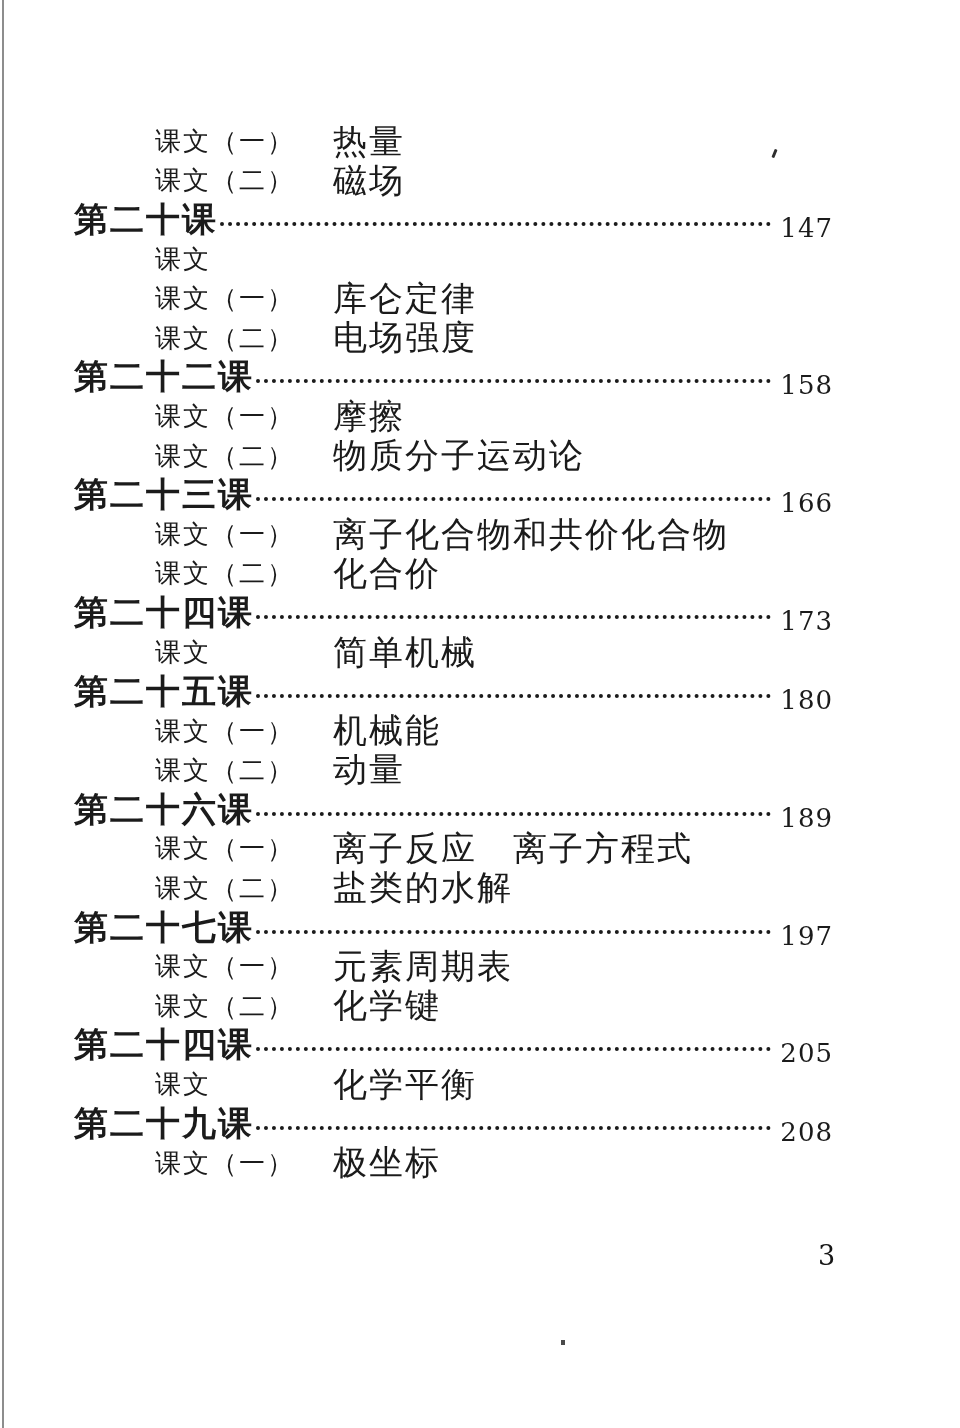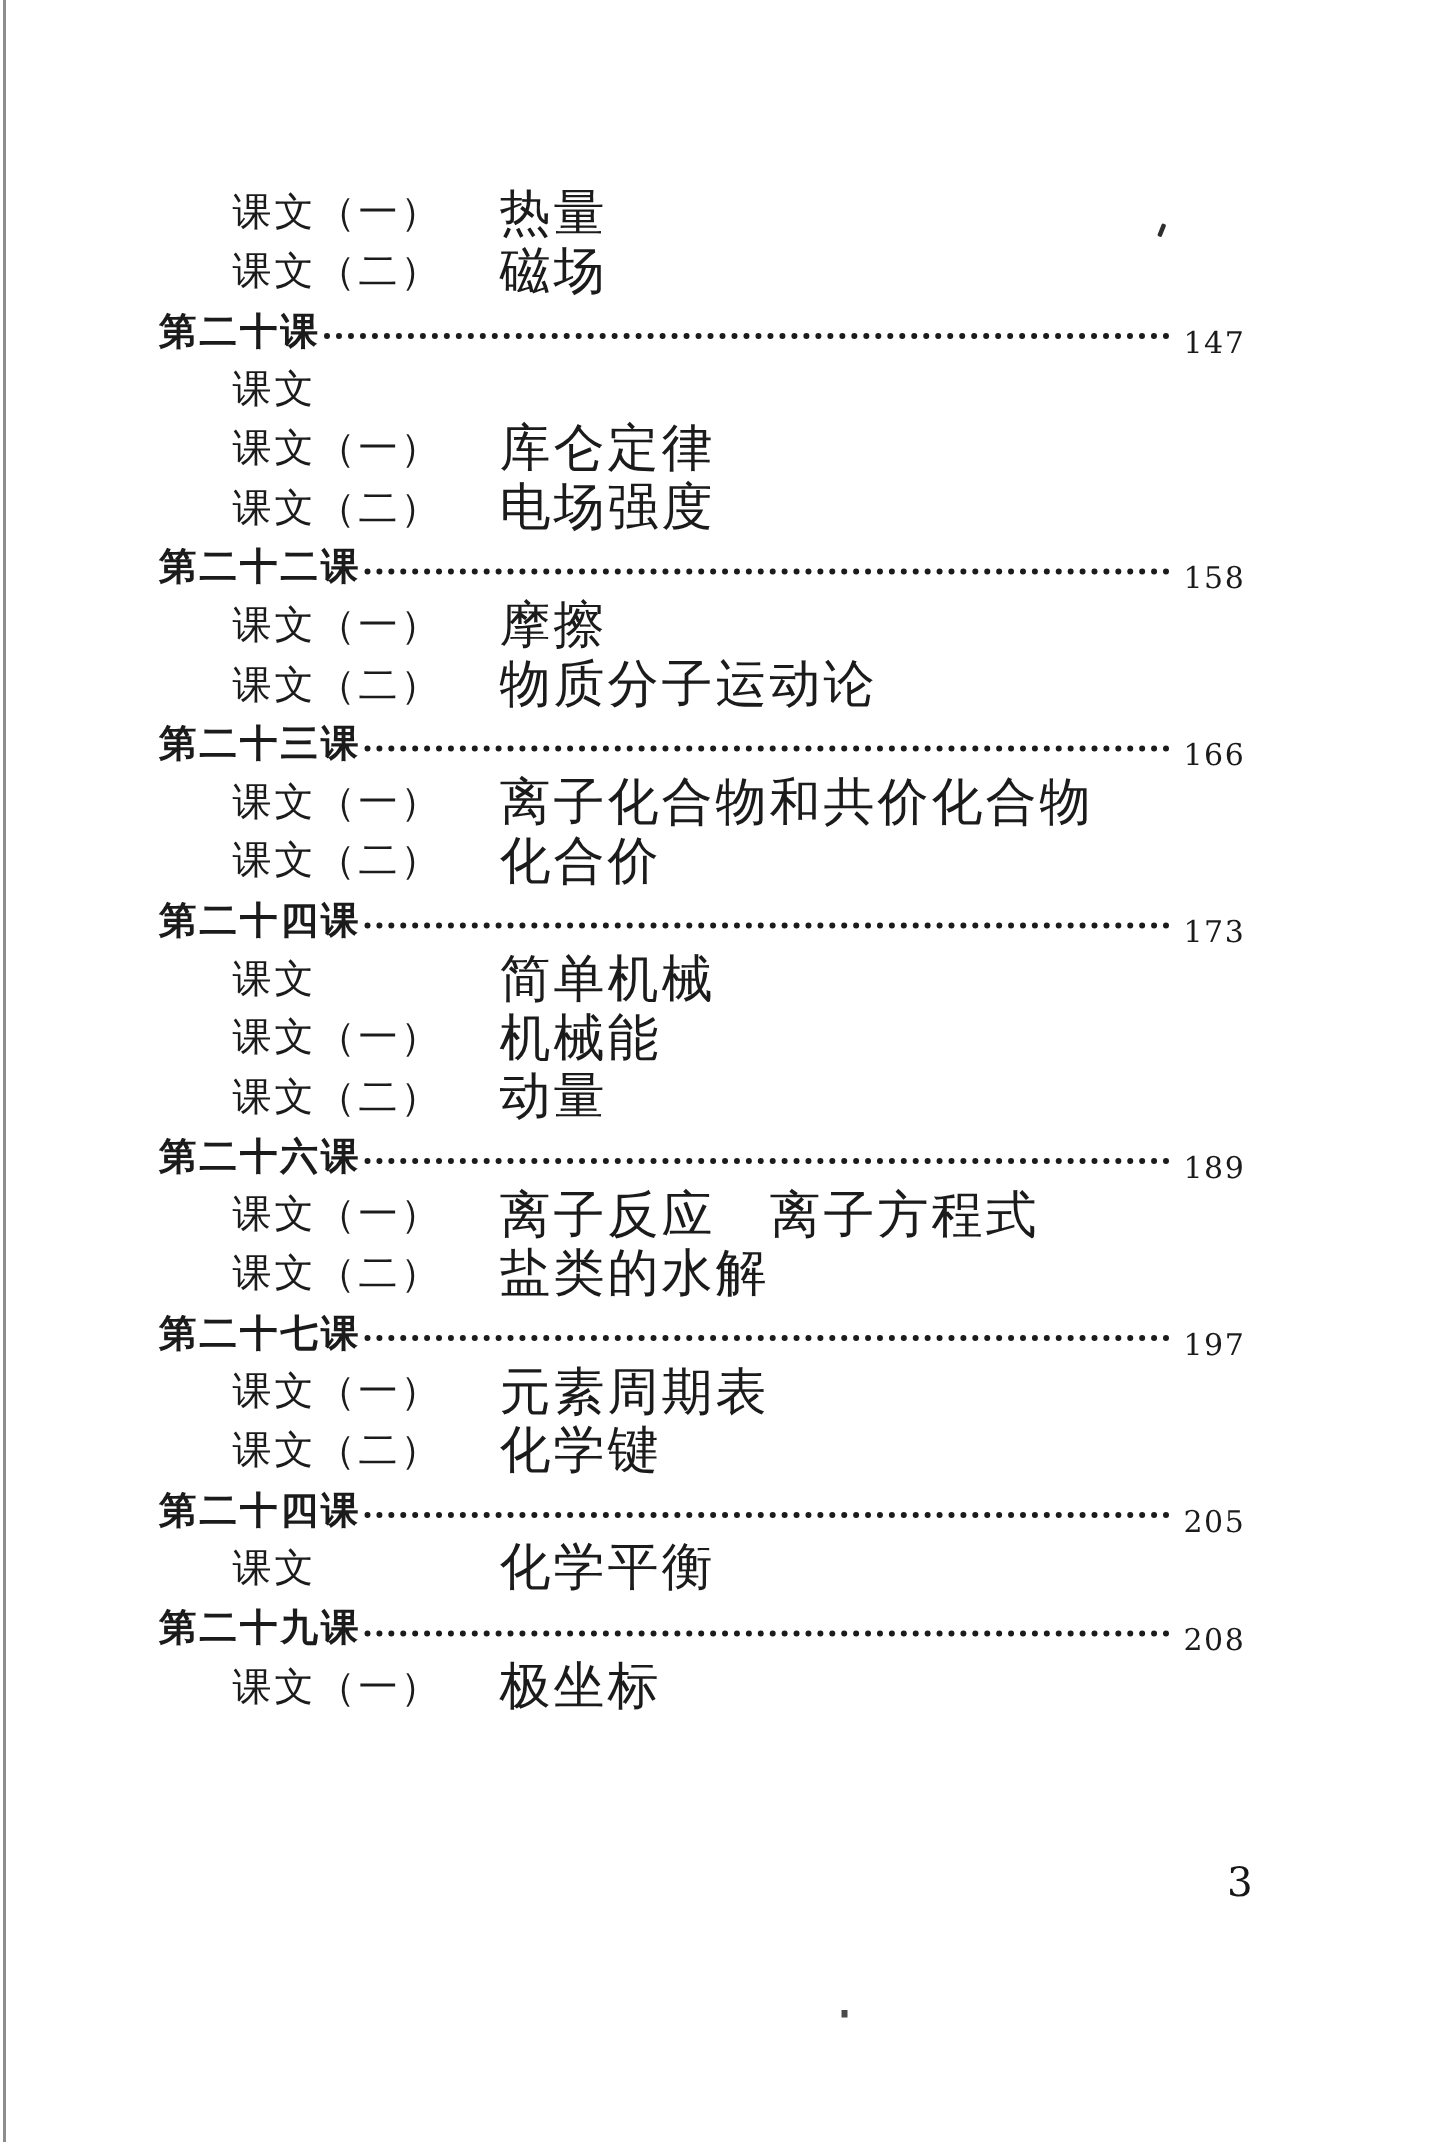--- a/index.html
+++ b/index.html
@@ -26,40 +26,40 @@
     left: 0; right: 127px; top: 122px;
   }
   .row {
     height: 39.3px;
     display: flex;
     align-items: center;
   }
 
   
   .row.lesson .lesson-label {
-    margin-left: 106px;
+    margin-left: 74px;
     font-weight: 700;
-    font-size: 25px;
+    font-size: 34px;
     letter-spacing: 2px;
     white-space: nowrap;
     font-family: "Liberation Sans", "DejaVu Sans", sans-serif;
   }
   .leader {
     flex: 1 1 auto;
     height: 0;
     align-self: center;
     border-bottom: 4px dotted #1b1b1b;
     transform: translateY(4px);
     margin: 0 9px 0 2px;
   }
   .pagenum {
     font-family: "DejaVu Serif", "Liberation Serif", serif;
-    font-size: 20px;
+    font-size: 26px;
     min-width: 44px;
-    text-align: left;
+    text-align: right;
     letter-spacing: 1px;
     white-space: nowrap;
     margin-top: 16px;
   }
 
   
   .row.text .text-label {
     margin-left: 155px;
     width: 178px;
     flex: 0 0 178px;
@@ -157,20 +157,25 @@
   </div>
       <div class="row lesson">
     <span class="lesson-label">第二十四课</span>
     <span class="leader"></span>
     <span class="pagenum">173</span>
   </div>
       <div class="row text">
     <span class="text-label">课文</span>
     <span class="text-title">简单机械</span>
   </div>
+      <div class="row lesson">
+    <span class="lesson-label">第二十五课</span>
+    <span class="leader"></span>
+    <span class="pagenum">180</span>
+  </div>
       <div class="row text">
     <span class="text-label">课文（一）</span>
     <span class="text-title">机械能</span>
   </div>
       <div class="row text">
     <span class="text-label">课文（二）</span>
     <span class="text-title">动量</span>
   </div>
       <div class="row lesson">
     <span class="lesson-label">第二十六课</span>

